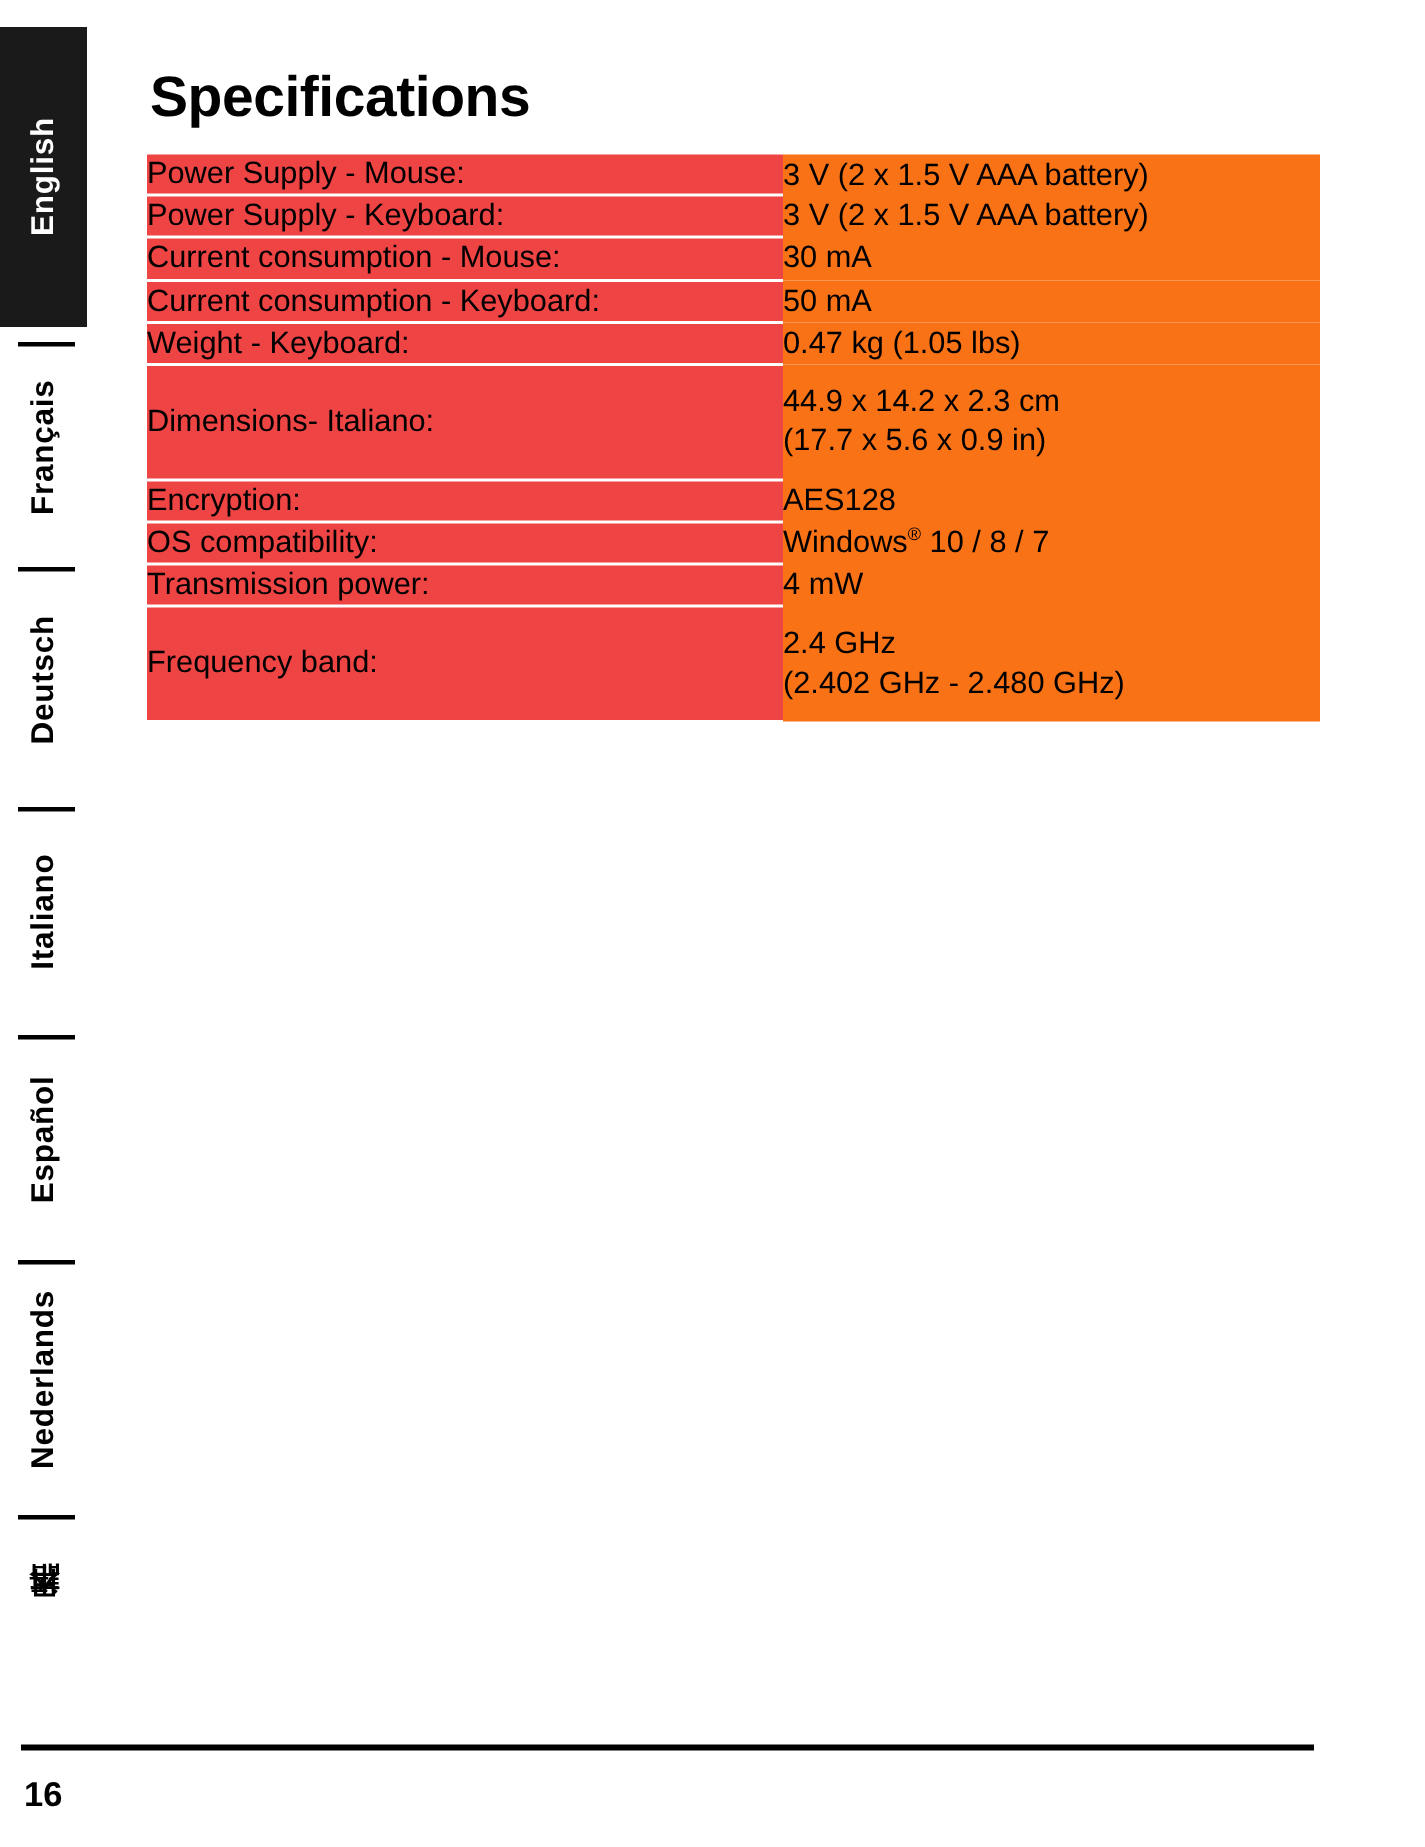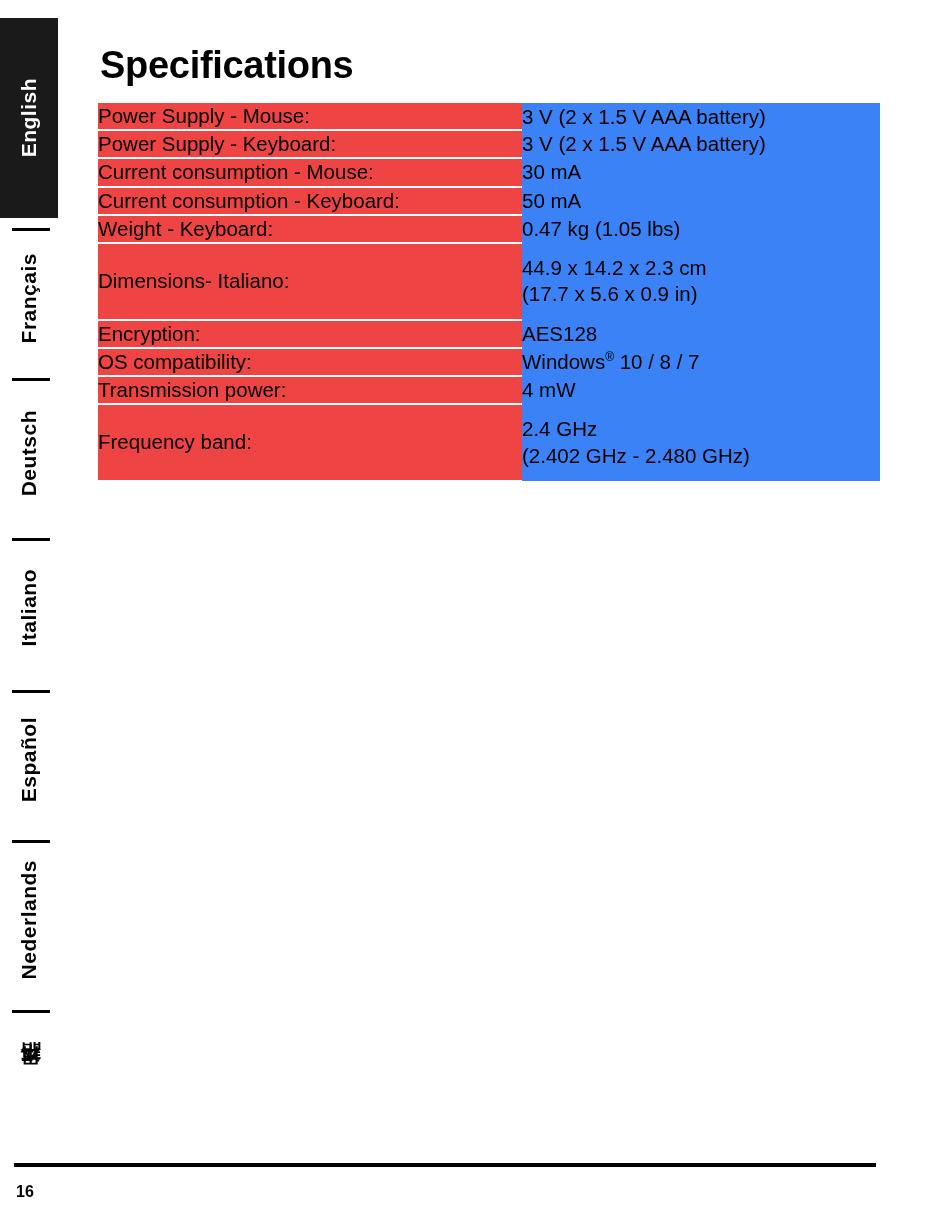--- a/index.html
+++ b/index.html
@@ -93,21 +93,21 @@
   td.label {
     width: 424px;
     background: #ef4444;
     padding: 8px 0 8px 14px;
     box-sizing: border-box;
     border-bottom: 2px solid #ffffff;
   }
   td.value {
     padding: 8px 0 8px 18px;
     box-sizing: border-box;
-    background: #3b82f6;
+    background: #f97316;
   }
   tr.tall td.label,
   tr.tall td.value {
     padding-top: 12px;
     padding-bottom: 12px;
   }
   .value-line2 {
     display: block;
   }
   sup.reg {
@@ -122,21 +122,21 @@
     left: 14px;
     top: 1163px;
     width: 862px;
     height: 4px;
     background: #000000;
   }
   #page-number {
     position: absolute;
     left: 16px;
     top: 1183px;
-    font-size: 16px;
+    font-size: 23px;
     font-weight: bold;
   }
 </style>
 </head>
 <body>
 
 <div id="lang-rail">
     <div class="lang-tab active" style="top: 18px; height: 200px;">
       <span class="lang-label">English</span>
     </div>

